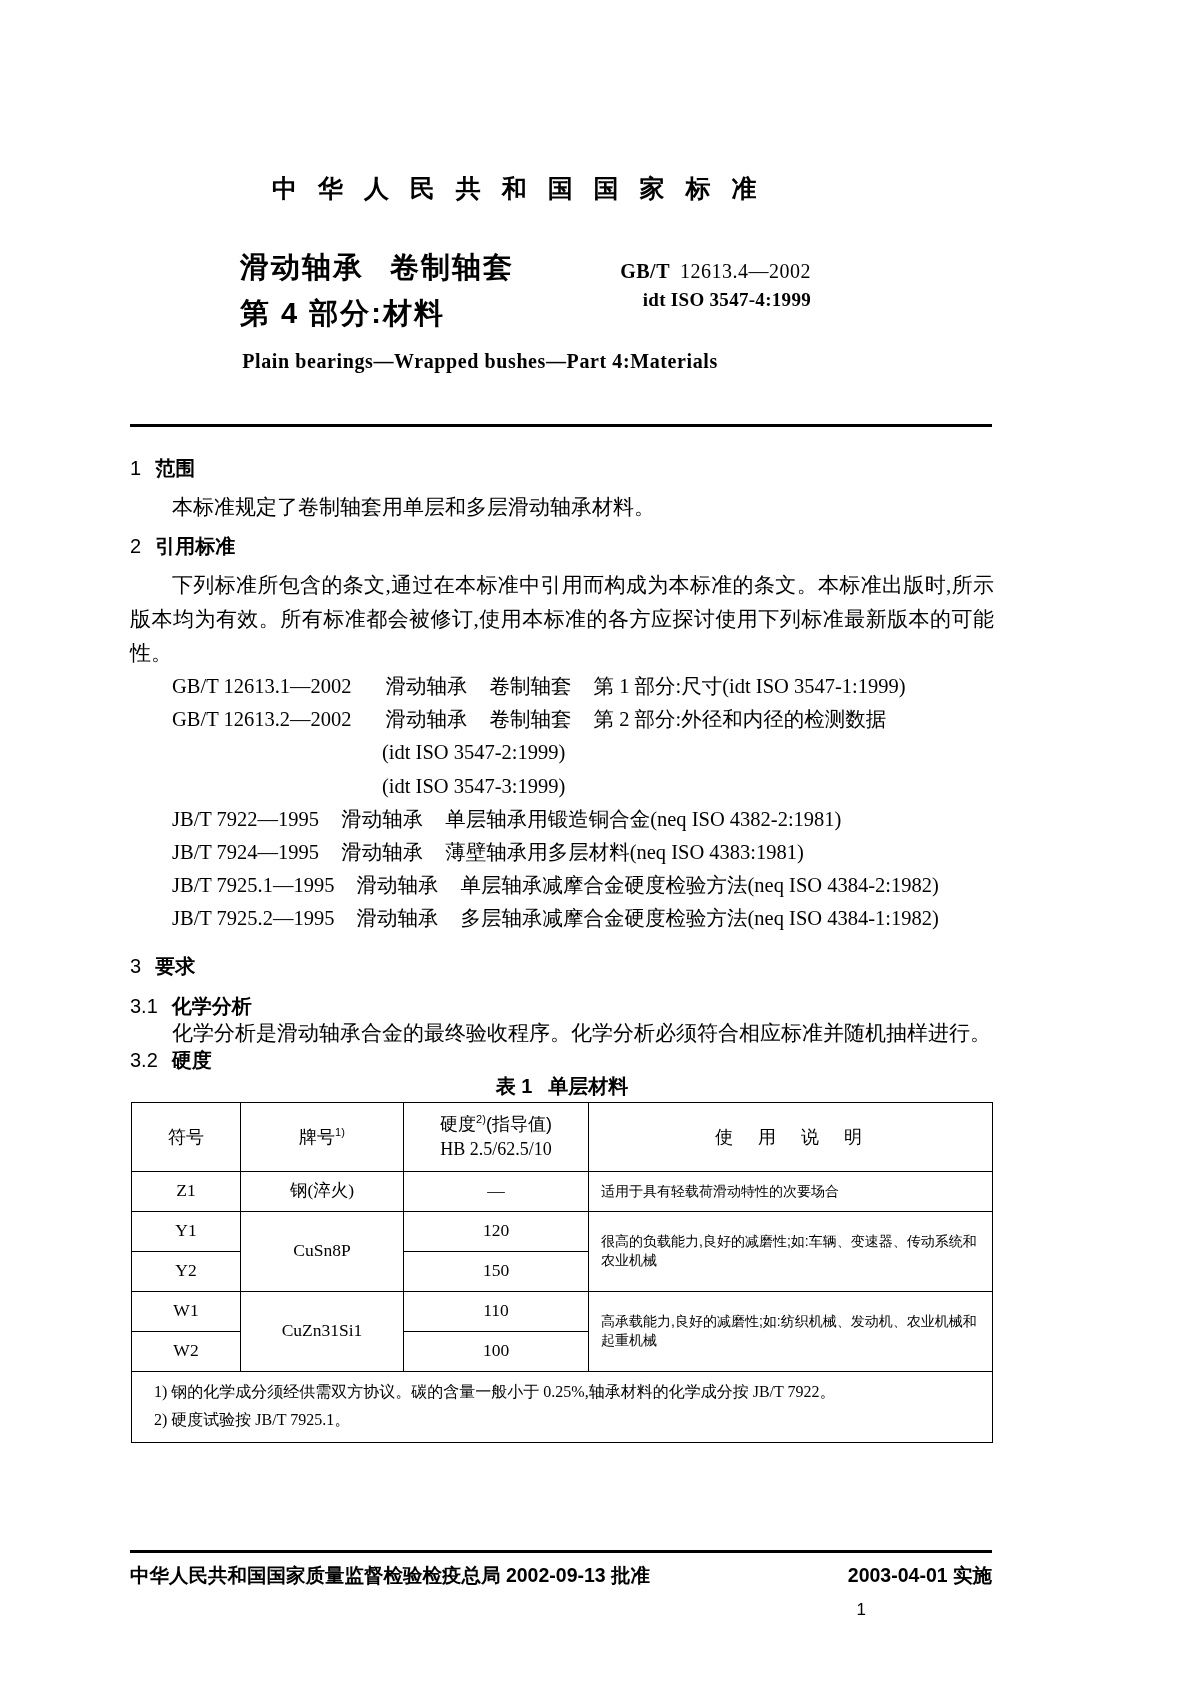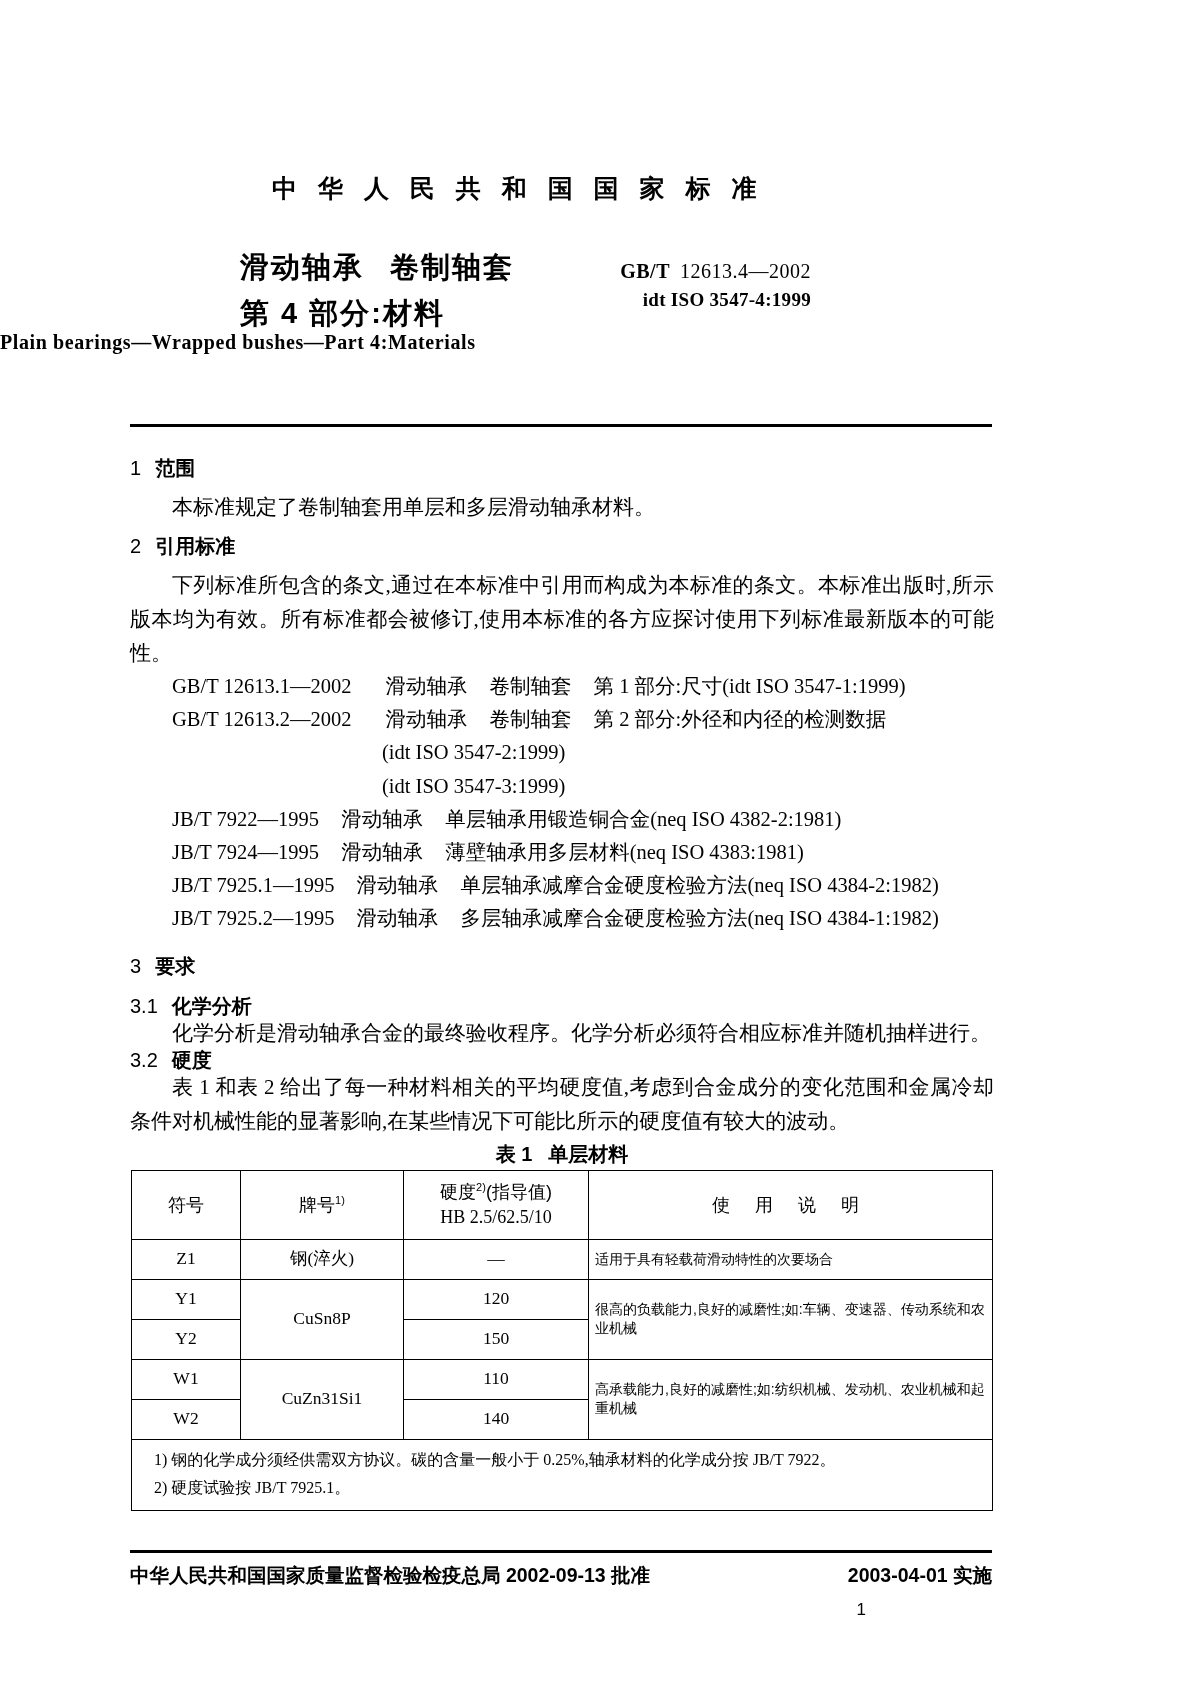--- a/index.html
+++ b/index.html
@@ -79,22 +79,23 @@
   .std-code .line-b {
     font-size: 19px;
     margin-top: 2px;
     letter-spacing: 0.3px;
   }
   .std-code .line-b b { font-weight: bold; }
 
   .eng-title {
     position: absolute;
     left: 0;
-    top: 331px;
+    top: 350px;
     width: 960px;
+    text-align: center;
     font-family: "Liberation Serif", "DejaVu Serif", serif;
     font-weight: bold;
     font-size: 20px;
     letter-spacing: 0.6px;
     white-space: nowrap;
   }
 
   .rule {
     position: absolute;
     left: 130px;
@@ -171,21 +172,21 @@
   table.mat td {
     border: 1px solid #000;
     font-size: 17.5px;
     padding: 4px 6px;
     vertical-align: middle;
     line-height: 1.35;
   }
   table.mat .c-sym   { width: 96px;  text-align: center; }
   table.mat .c-grade { width: 150px; text-align: center; }
   table.mat .c-hard  { width: 172px; text-align: center; }
-  table.mat .c-use   { text-align: left; padding-left: 6px; }
+  table.mat .c-use   { text-align: left; padding-left: 12px; }
   table.mat td.head {
     font-family: "Liberation Sans", "DejaVu Sans", sans-serif;
     font-weight: normal;
     font-size: 18px;
     text-align: center;
     height: 60px;
   }
   table.mat td.head .use-hdr { letter-spacing: 10px; }
   table.mat td.head .hline2 { font-family: "Liberation Serif", serif; font-size: 18px; }
   sup.fn { font-size: 11px; vertical-align: super; }
@@ -307,21 +308,20 @@
 
     <div class="spacer-m"></div>
     <div class="h1">
       <span class="numpart">3.1</span><span class="sp"></span><span>化学分析</span>
     </div>
     <p class="para">化学分析是滑动轴承合金的最终验收程序。化学分析必须符合相应标准并随机抽样进行。</p>
 
     <div class="h1">
       <span class="numpart">3.2</span><span class="sp"></span><span>硬度</span>
     </div>
-    <p class="para">表 1 和表 2 给出了每一种材料相关的平均硬度值,考虑到合金成分的变化范围和金属冷却条件对机械性能的显著影响,在某些情况下可能比所示的硬度值有较大的波动。</p>
 
     <div class="table-caption">
       <span>表 1</span><span class="sp"></span><span>单层材料</span>
     </div>
 
     <table class="mat">
       <tbody>
         <tr>
           <td class="head c-sym">符号</td>
           <td class="head c-grade">
@@ -355,21 +355,21 @@
         </tr>
 
         <tr>
           <td class="cell c-sym">W1</td>
           <td class="cell c-grade" rowspan="2">CuZn31Si1</td>
           <td class="cell c-hard">110</td>
           <td class="cell c-use usecell" rowspan="2">高承载能力,良好的减磨性;如:纺织机械、发动机、农业机械和起重机械</td>
         </tr>
         <tr>
           <td class="cell c-sym">W2</td>
-          <td class="cell c-hard">140</td>
+          <td class="cell c-hard">100</td>
         </tr>
 
         <tr>
           <td class="notes" colspan="4">
             <div class="note-line">1) 钢的化学成分须经供需双方协议。碳的含量一般小于 0.25%,轴承材料的化学成分按 JB/T 7922。</div>
             <div class="note-line">2) 硬度试验按 JB/T 7925.1。</div>
           </td>
         </tr>
       </tbody>
     </table>

